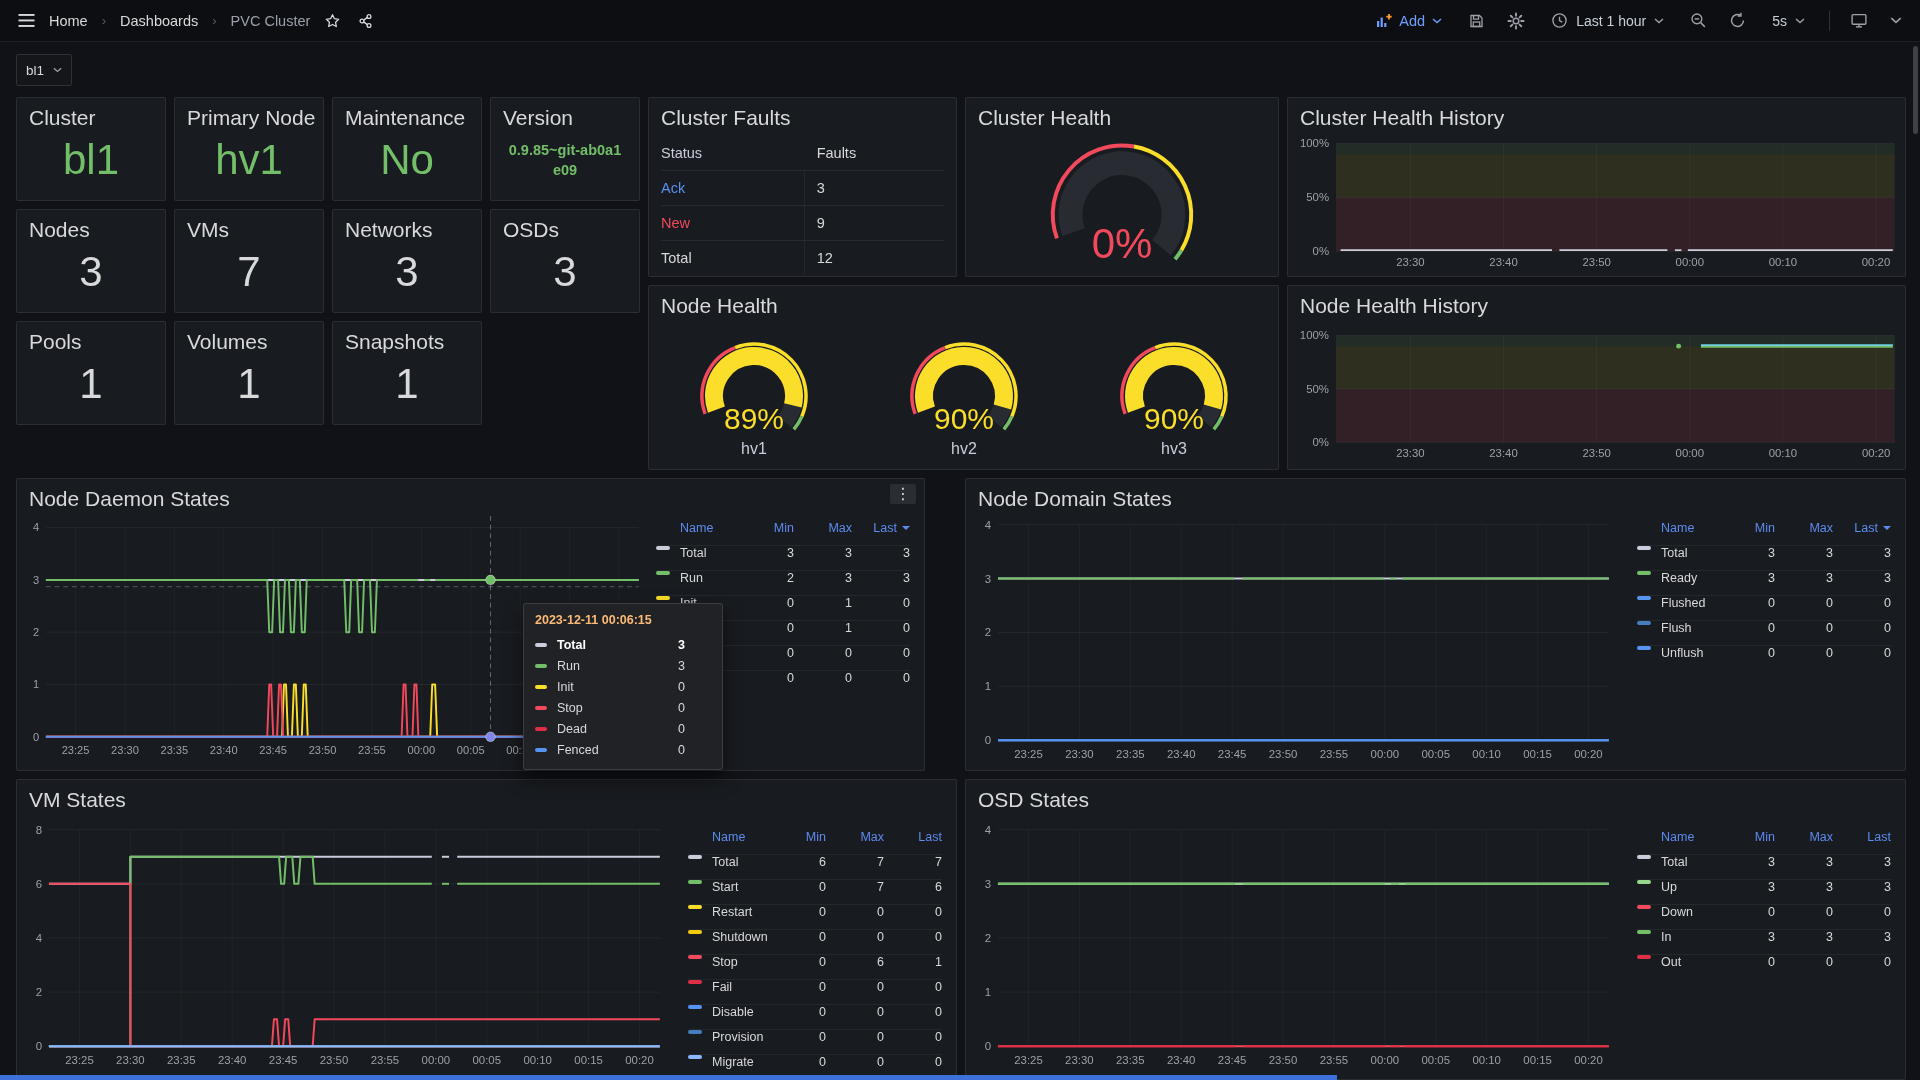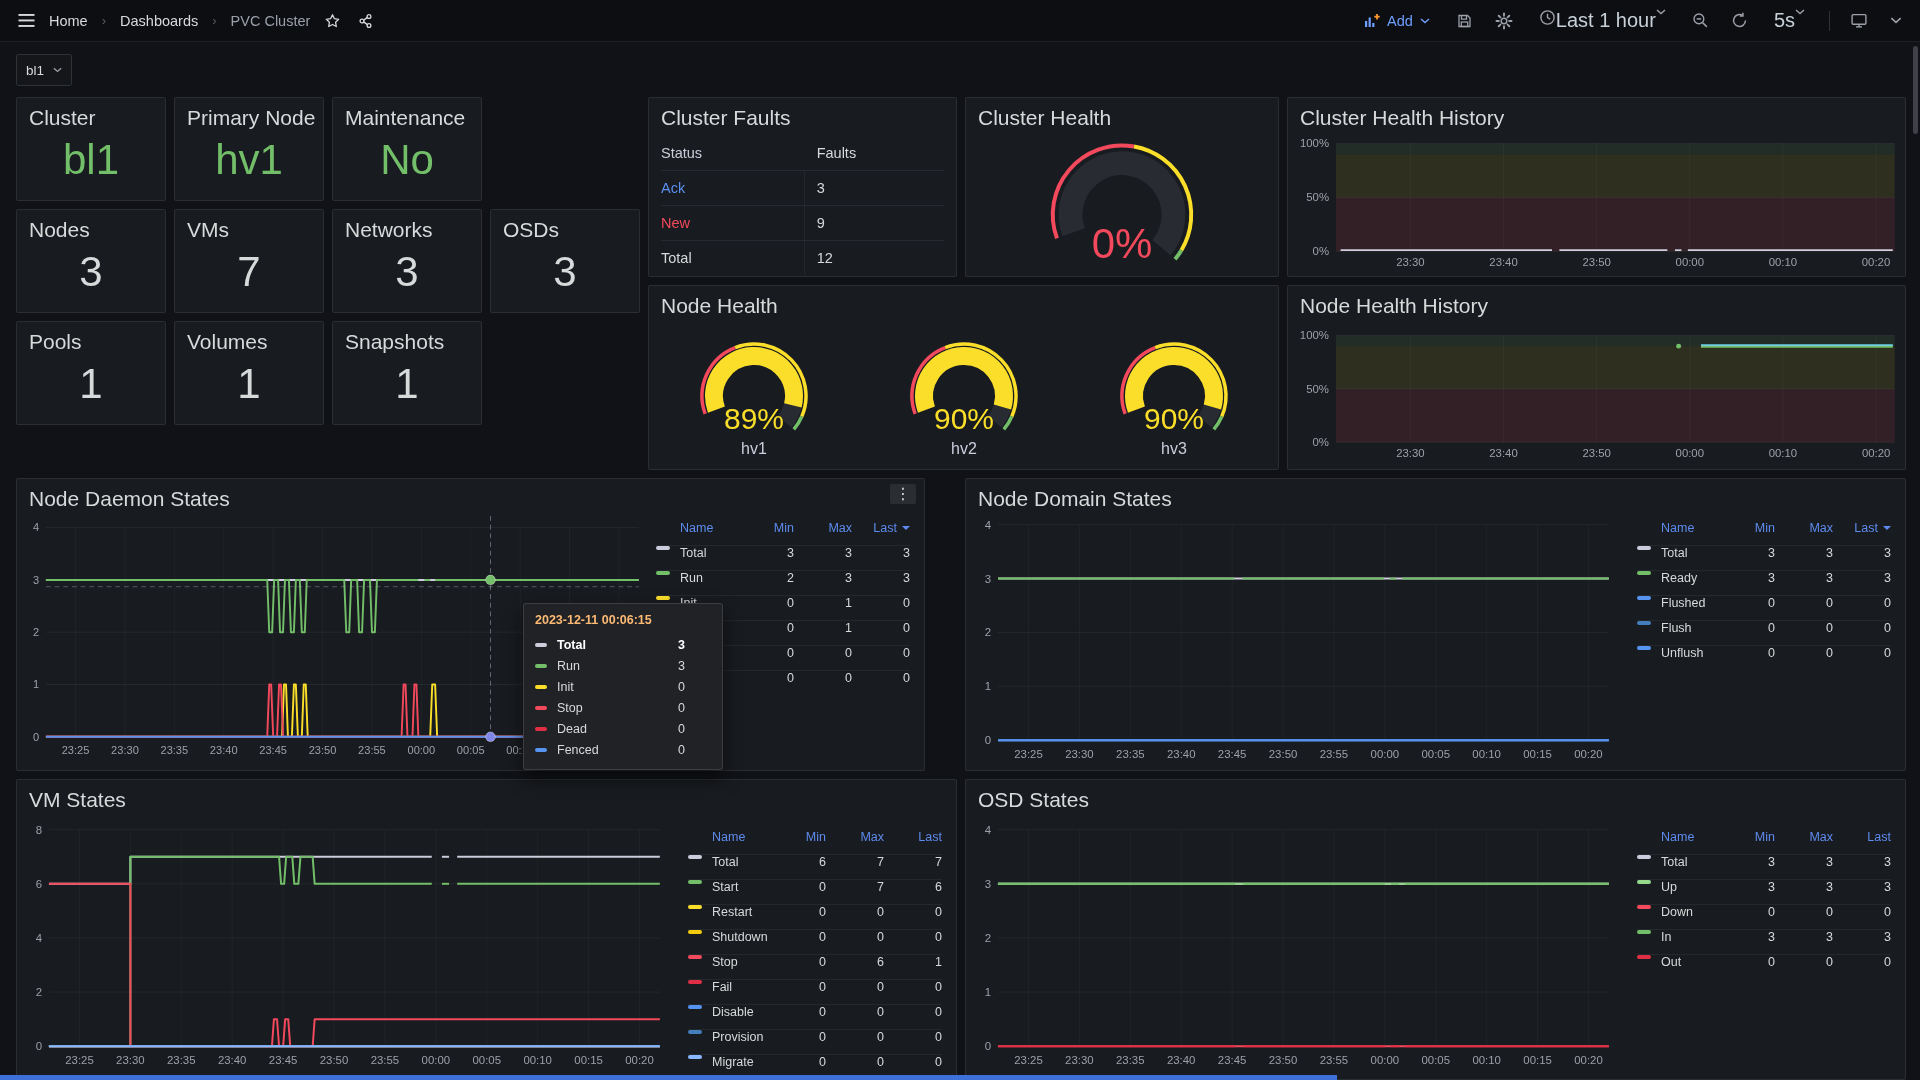--- a/index.html
+++ b/index.html
@@ -10,21 +10,21 @@
   .topnav{position:absolute;top:0;left:0;width:1920px;height:42px;background:#0d0e12;border-bottom:1px solid #1d1f24;display:flex;align-items:center;justify-content:space-between;padding:0 16px;box-sizing:border-box;z-index:30;}
   .nav-left,.nav-right{display:flex;align-items:center;}
   .nav-left{gap:12px;}
   .nav-right{gap:18px;}
   .icon-btn{background:none;border:none;padding:2px;display:flex;align-items:center;cursor:pointer;color:#9da0a8;}
   .breadcrumb{display:flex;align-items:center;gap:14px;font-size:14.5px;}
   .breadcrumb a{color:#d8d9da;text-decoration:none;cursor:pointer;}
   .breadcrumb .sep{color:#5a5c61;font-size:13px;}
   .breadcrumb .current{color:#9aa0aa;}
   .add-btn{display:flex;align-items:center;gap:7px;background:none;border:none;color:#6e9fff;font-size:14.5px;cursor:pointer;font-family:inherit;}
-  .nav-group{display:flex;align-items:flex-start;color:#c7d0d9;font-size:20px;background:none;border:none;cursor:pointer;font-family:inherit;}
+  .nav-group{display:flex;align-items:center;gap:8px;color:#c7d0d9;font-size:14px;background:none;border:none;cursor:pointer;font-family:inherit;}
   .nav-divider{width:1px;height:20px;background:#2c3235;}
 
   
   .panel{position:absolute;background:#181b1f;border:1px solid rgba(204,204,220,0.10);border-radius:2px;box-sizing:border-box;}
   .p-title{position:absolute;top:8px;left:12px;font-size:21px;font-weight:500;color:#d8d9da;white-space:nowrap;z-index:2;}
   .kebab{position:absolute;top:5px;right:8px;font-size:16px;color:#d8d9da;background:rgba(204,204,220,0.10);border-radius:2px;padding:0 5px;line-height:20px;cursor:pointer;z-index:3;}
 
   
   .var-box{position:absolute;left:16px;top:54px;height:30px;border:1px solid #2c3235;border-radius:2px;display:flex;align-items:center;gap:9px;padding:0 9px;font-size:13.5px;color:#d8d9da;cursor:pointer;background:#141619;}
 
@@ -205,20 +205,26 @@
     <div class="p-title">Cluster</div>
     <div class="stat-value" style="color: rgb(115, 191, 105);">bl1</div>
   </div>
   <div class="panel" id="p-primary" style="left:174px;top:97px;width:150px;height:104px">
     <div class="p-title">Primary Node</div>
     <div class="stat-value" style="color: rgb(115, 191, 105);">hv1</div>
   </div>
   <div class="panel" id="p-maint" style="left:332px;top:97px;width:150px;height:104px">
     <div class="p-title">Maintenance</div>
     <div class="stat-value" style="color: rgb(115, 191, 105);">No</div>
+  </div>
+  <div class="panel" id="p-version" style="left:490px;top:97px;width:150px;height:104px">
+    <div class="p-title">Version</div>
+    <div class="stat-value sm">
+        <span style="color: rgb(115, 191, 105);">0.9.85~git-ab0a1e09</span>
+      </div>
   </div>
   <div class="panel" id="p-nodes" style="left:16px;top:209px;width:150px;height:104px">
     <div class="p-title">Nodes</div>
     <div class="stat-value" style="color: rgb(216, 217, 218);">3</div>
   </div>
   <div class="panel" id="p-vms" style="left:174px;top:209px;width:150px;height:104px">
     <div class="p-title">VMs</div>
     <div class="stat-value" style="color: rgb(216, 217, 218);">7</div>
   </div>
   <div class="panel" id="p-networks" style="left:332px;top:209px;width:150px;height:104px">

